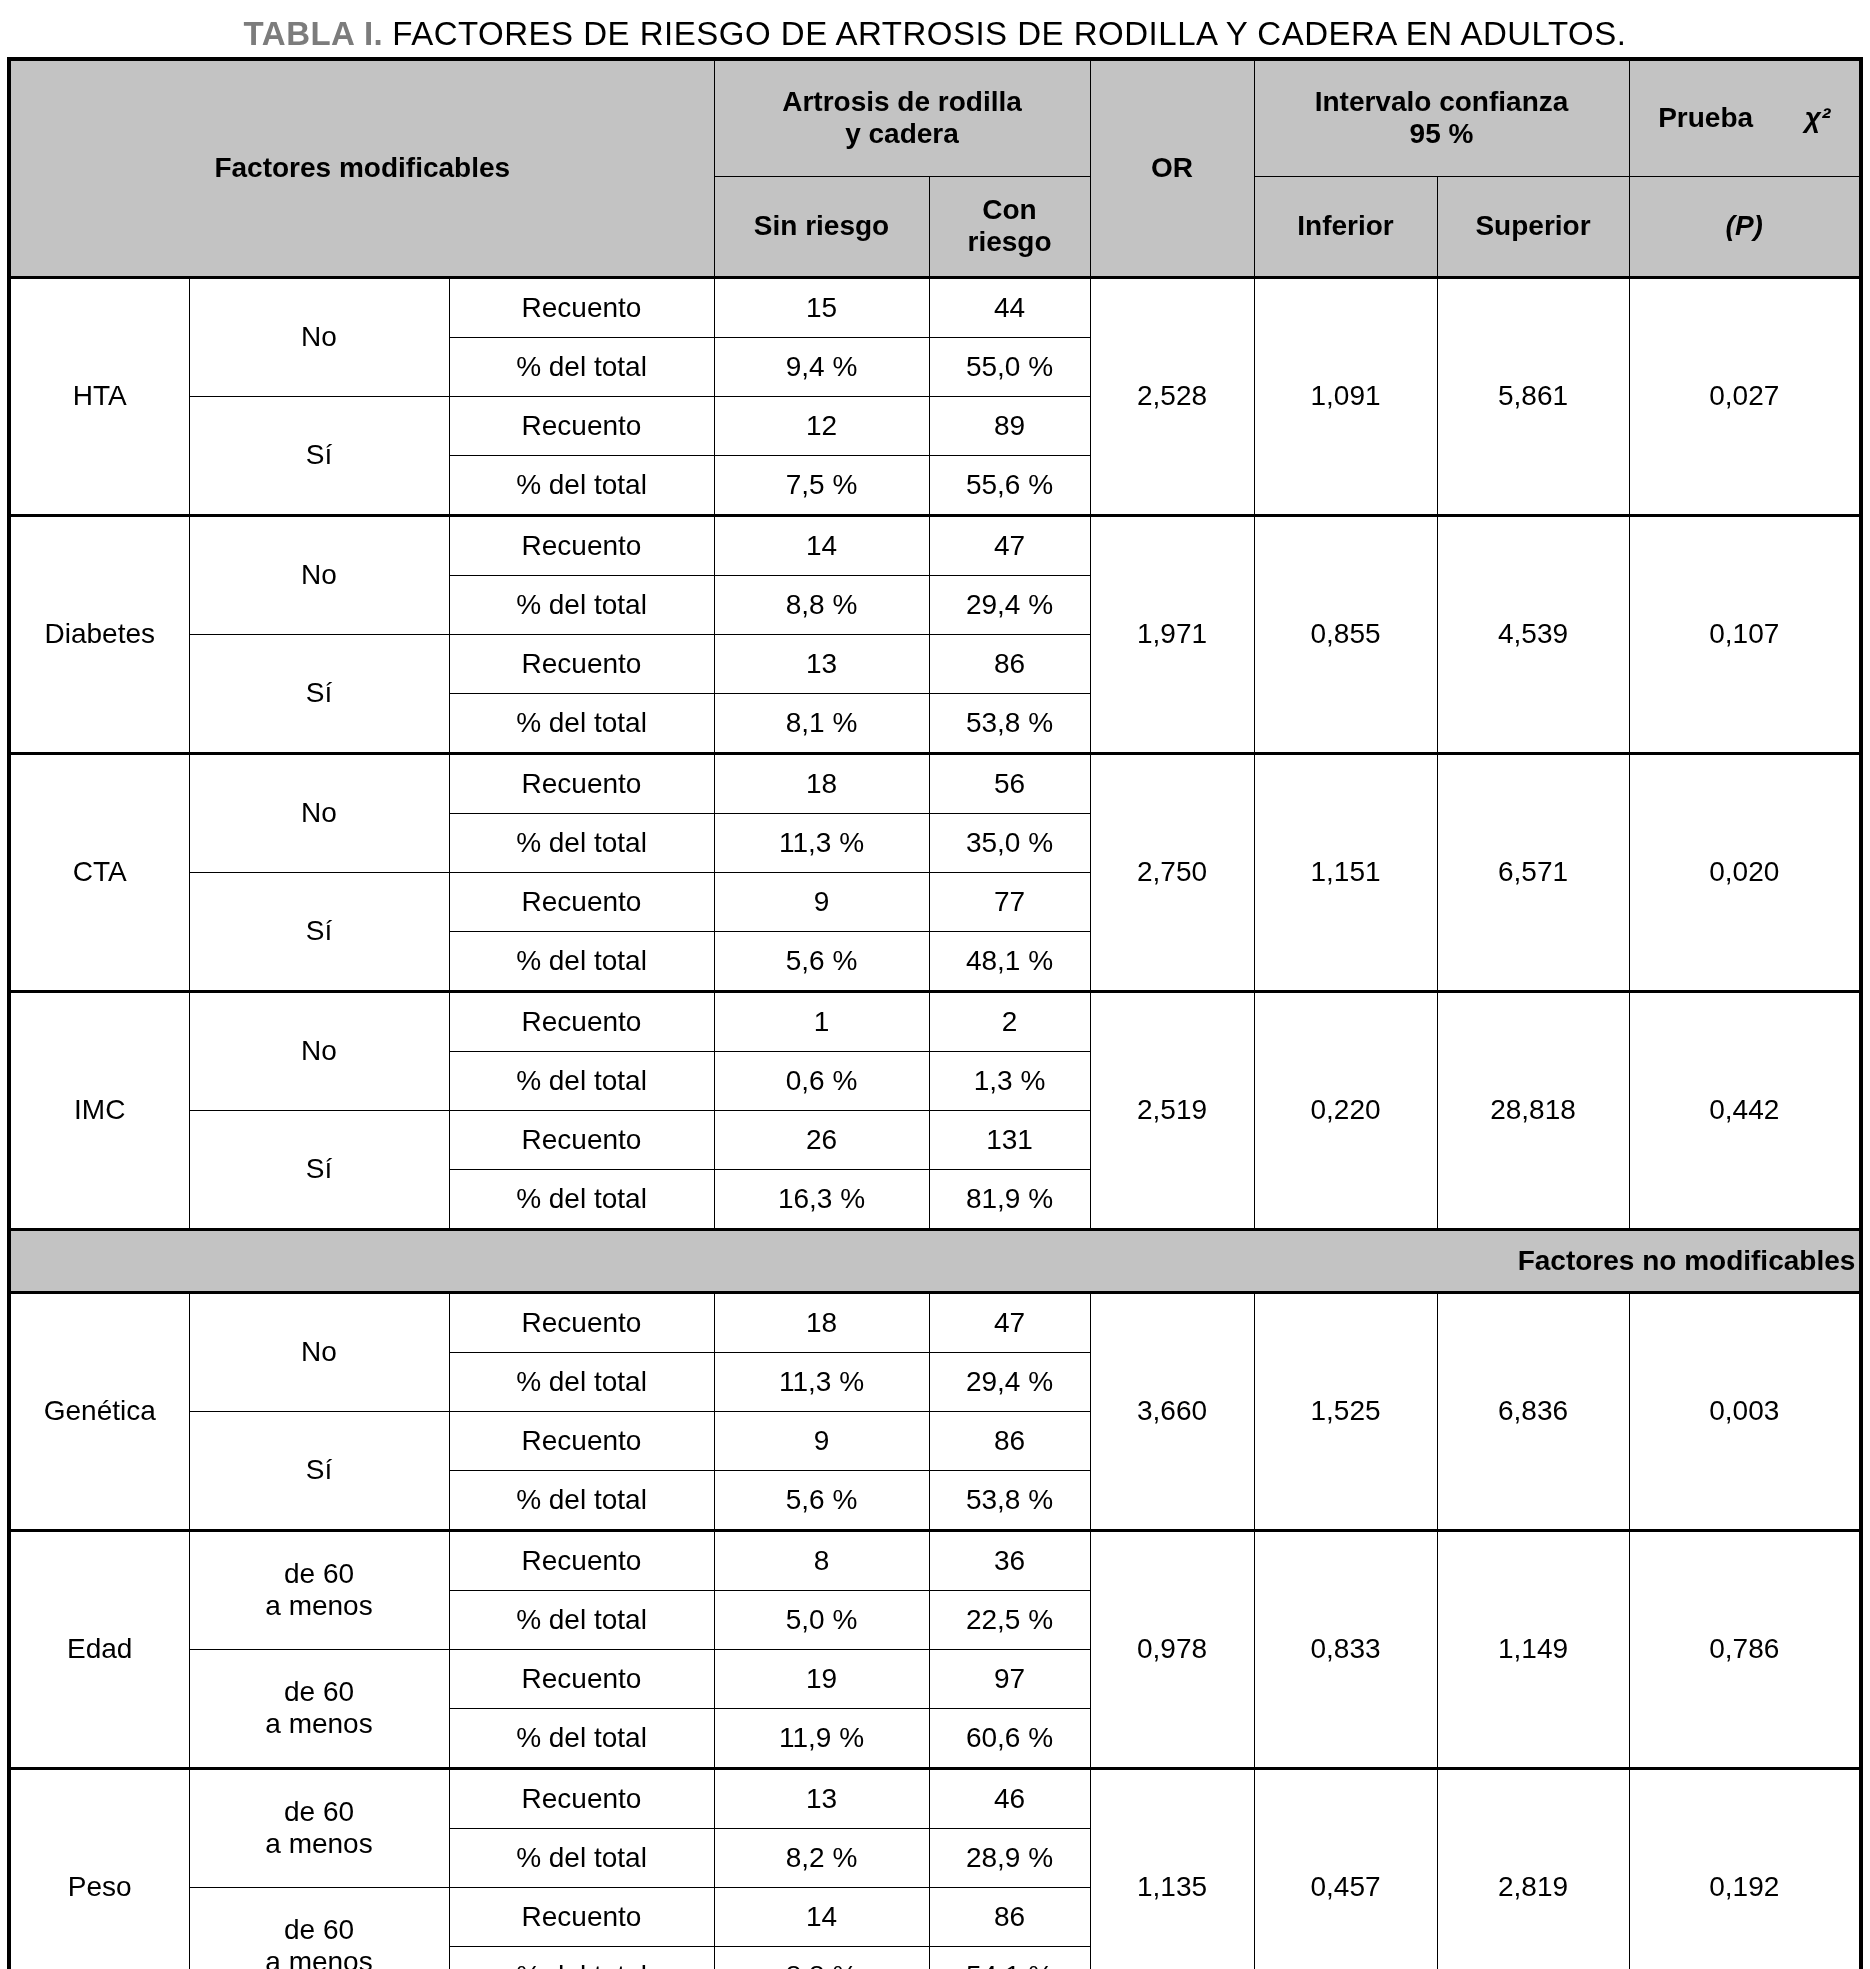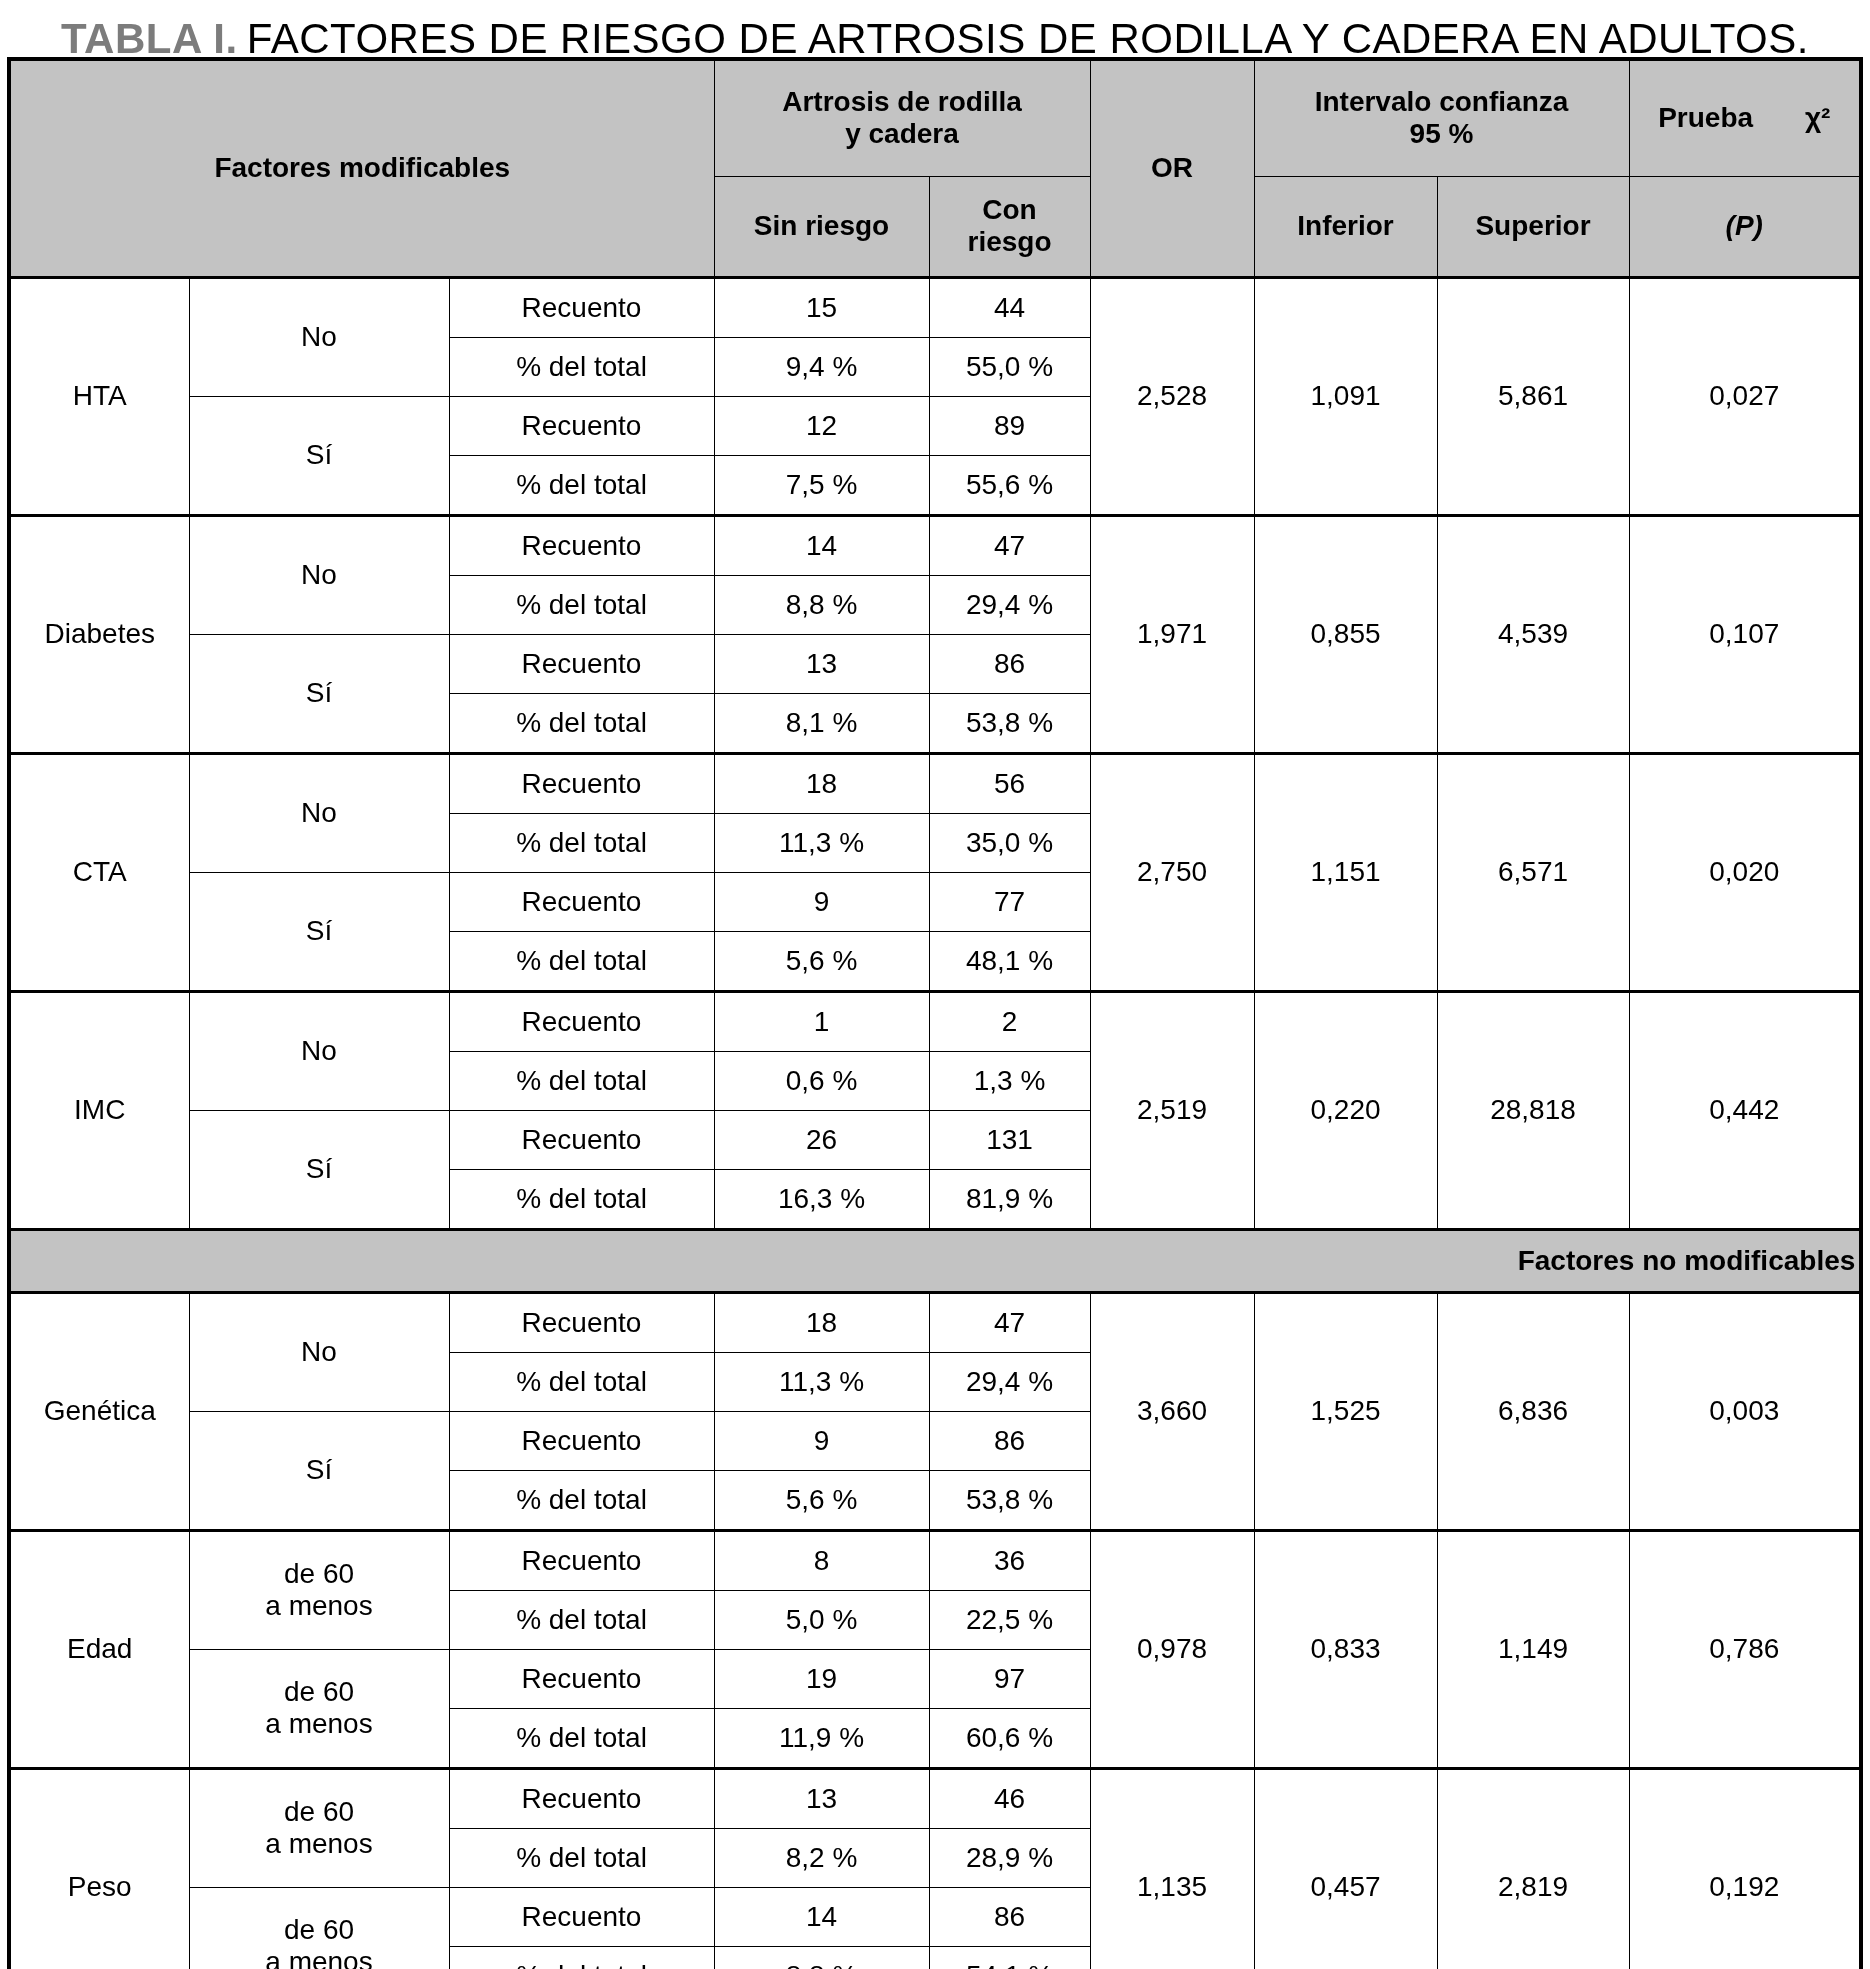--- a/index.html
+++ b/index.html
@@ -12,21 +12,21 @@
   body{
     width:1870px;height:1970px;
     font-family:"Liberation Sans","DejaVu Sans",sans-serif;
     color:var(--text);
     -webkit-font-smoothing:antialiased;
   }
   .page-title{
     padding-top:14.6px;
     height:42px;
     text-align:center;
-    font-size:42px;
+    font-size:33px;
     letter-spacing:0.5px;
     white-space:nowrap;
   }
   .page-title .t-prefix{
     font-weight:bold;
     color:var(--title-prefix);
     margin-right:9.1px;
   }
   table.risk-table{
     border-collapse:collapse;
@@ -53,21 +53,21 @@
   thead tr.h2 th{height:99px;}
   tbody.block{border-top:3.7px solid var(--border);border-bottom:3.7px solid var(--border);}
   tbody.block td{height:58px;}
   tbody.section-band{border-top:3.7px solid var(--border);border-bottom:3.7px solid var(--border);}
   tbody.section-band td{
     height:60px;
     background:var(--header-bg);
     font-weight:bold;
     text-align:right;
   }
-  .chi{margin-left:44px;}
+  .chi{font-style:italic;margin-left:44px;}
   .p-italic{font-style:italic;}
 </style>
 </head>
 <body>
 
 <div class="page-title">
   <span class="t-prefix">TABLA I.</span><span>FACTORES DE RIESGO DE ARTROSIS DE RODILLA Y CADERA EN ADULTOS.</span>
 </div>
 
 <table class="risk-table">

